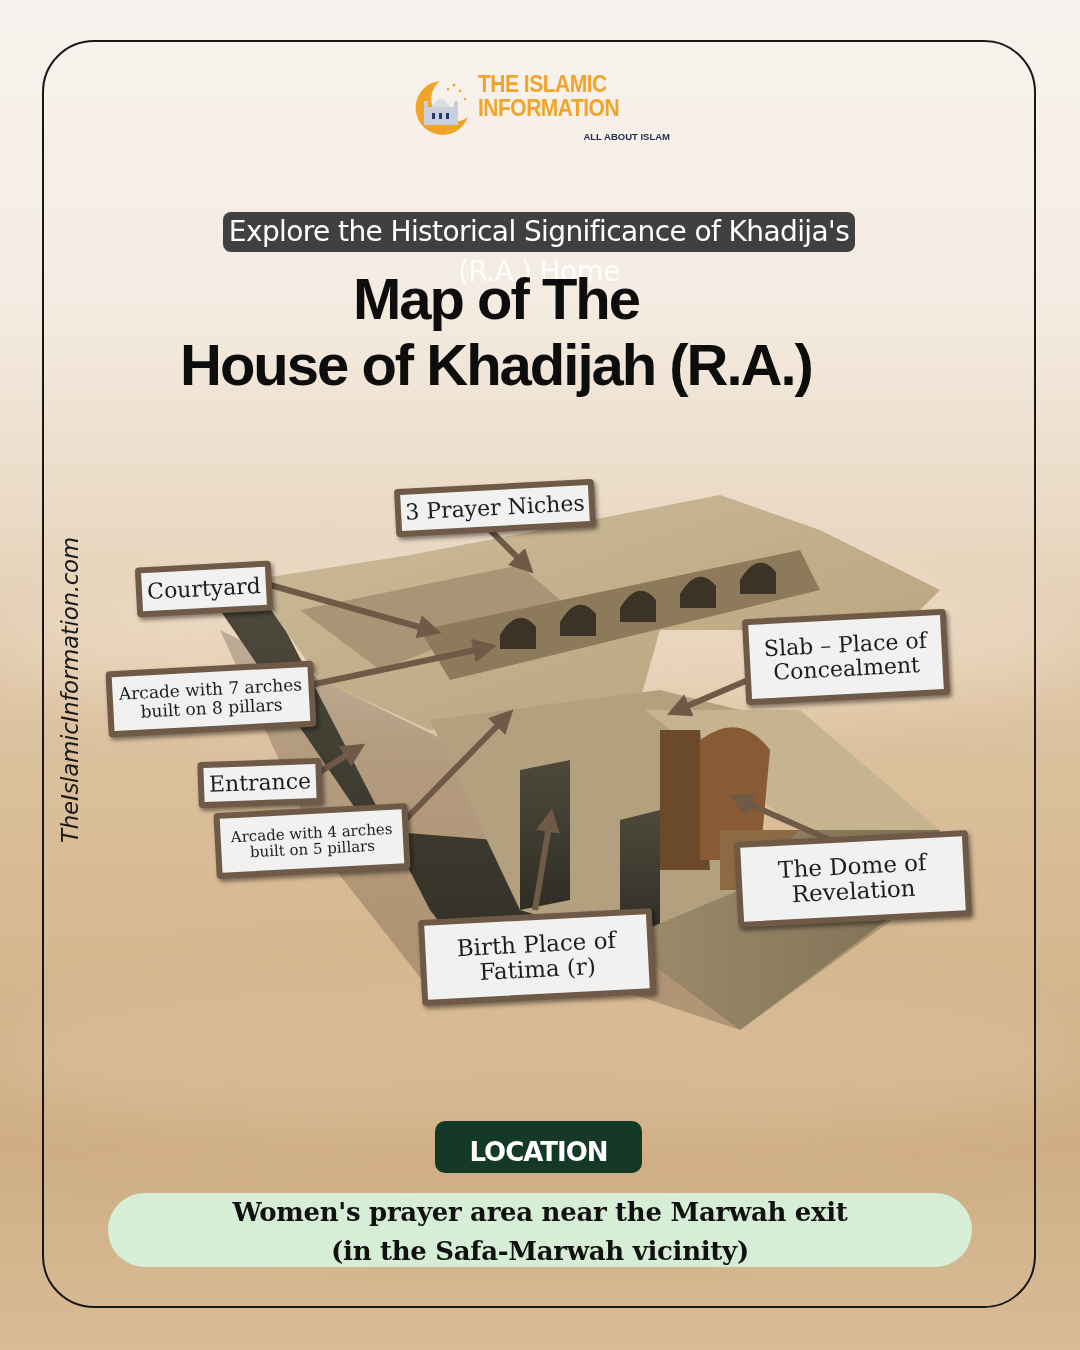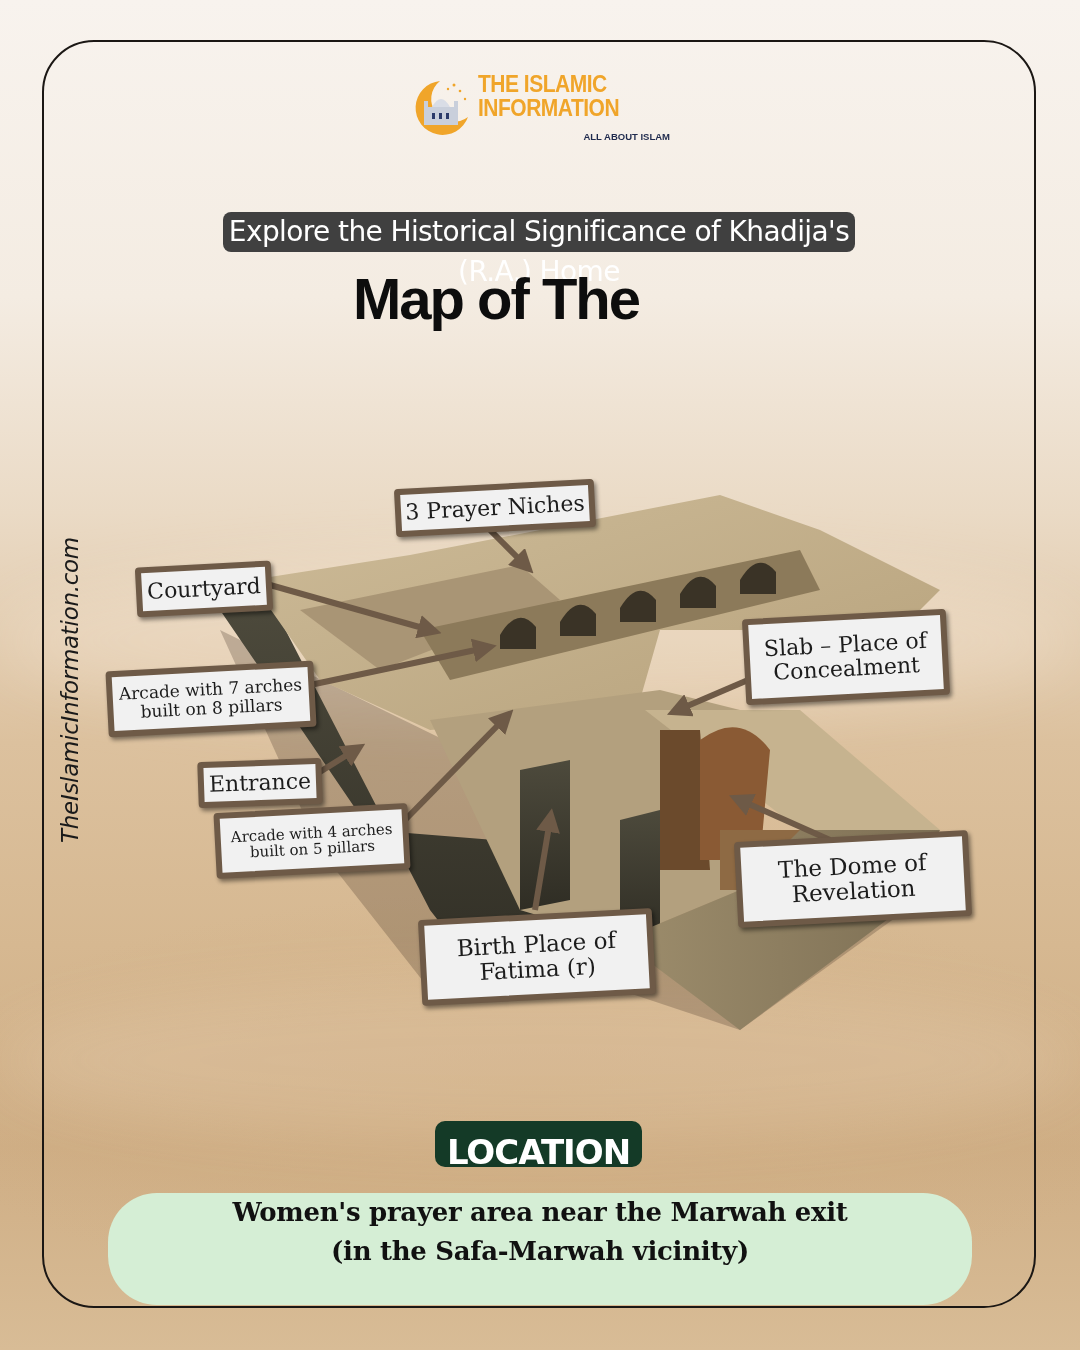--- a/index.html
+++ b/index.html
@@ -51,29 +51,29 @@
     font-family: "DejaVu Sans", sans-serif; letter-spacing: -0.3px;
   }
   .map-area { position: absolute; left: 100px; top: 470px; width: 880px; height: 570px; }
   .label {
     position: absolute; background: #f1f1f1; border: 6px solid #6e5a47;
     border-radius: 4px; box-shadow: 2px 3px 4px rgba(0,0,0,0.45);
     font-family: "DejaVu Serif", serif; color: #1c1c1c; text-align: center;
     display: flex; align-items: center; justify-content: center; line-height: 1.1;
   }
   .location-pill {
-    position: absolute; left: 435px; top: 1121px; width: 207px; height: 46px;
+    position: absolute; left: 435px; top: 1121px; width: 207px; height: 52px;
     background: #143a27; border-radius: 10px; color: #ffffff;
-    font-size: 34px; font-weight: bold; text-align: center; line-height: 62px;
+    font-size: 26px; font-weight: bold; text-align: center; line-height: 62px;
     font-family: "DejaVu Sans", sans-serif; letter-spacing: -1px;
   }
   .location-box {
-    position: absolute; left: 108px; top: 1193px; width: 864px; height: 112px;
+    position: absolute; left: 108px; top: 1193px; width: 864px; height: 74px;
     background: #d5eed5; border-radius: 49px;
-    display: flex; flex-direction: column; align-items: center; justify-content: flex-start;
+    display: flex; flex-direction: column; align-items: center; justify-content: space-between;
     font-family: "DejaVu Serif", serif; font-weight: bold; color: #111;
     font-size: 26px; line-height: 39px; letter-spacing: -0.3px;
   }
 </style>
 </head>
 <body>
 
 <div class="sand-wave" style="top:560px;"></div>
 <div class="sand-wave" style="top:980px; opacity:0.6;"></div>
 
@@ -99,20 +99,21 @@
   <div class="logo-text">
     <span class="logo-title">THE ISLAMIC INFORMATION</span>
     <span class="logo-sub"><span>ALL ABOUT </span><b>ISLAM</b></span>
   </div>
 </div>
 
 <div class="subtitle-pill">Explore the Historical Significance of Khadija's (R.A.) Home</div>
 
 <div class="title">
   <div>Map of The</div>
+  <div>House of Khadijah (R.A.)</div>
 </div>
 
 <div class="side-url">TheIslamicInformation.com</div>
 
 <div class="map-area">
   <svg width="880" height="570" viewBox="0 0 880 570">
     <defs>
       <linearGradient id="stoneTop" x1="0" y1="0" x2="1" y2="1">
         <stop offset="0" stop-color="#cdbb98"></stop>
         <stop offset="1" stop-color="#b7a27c"></stop>

